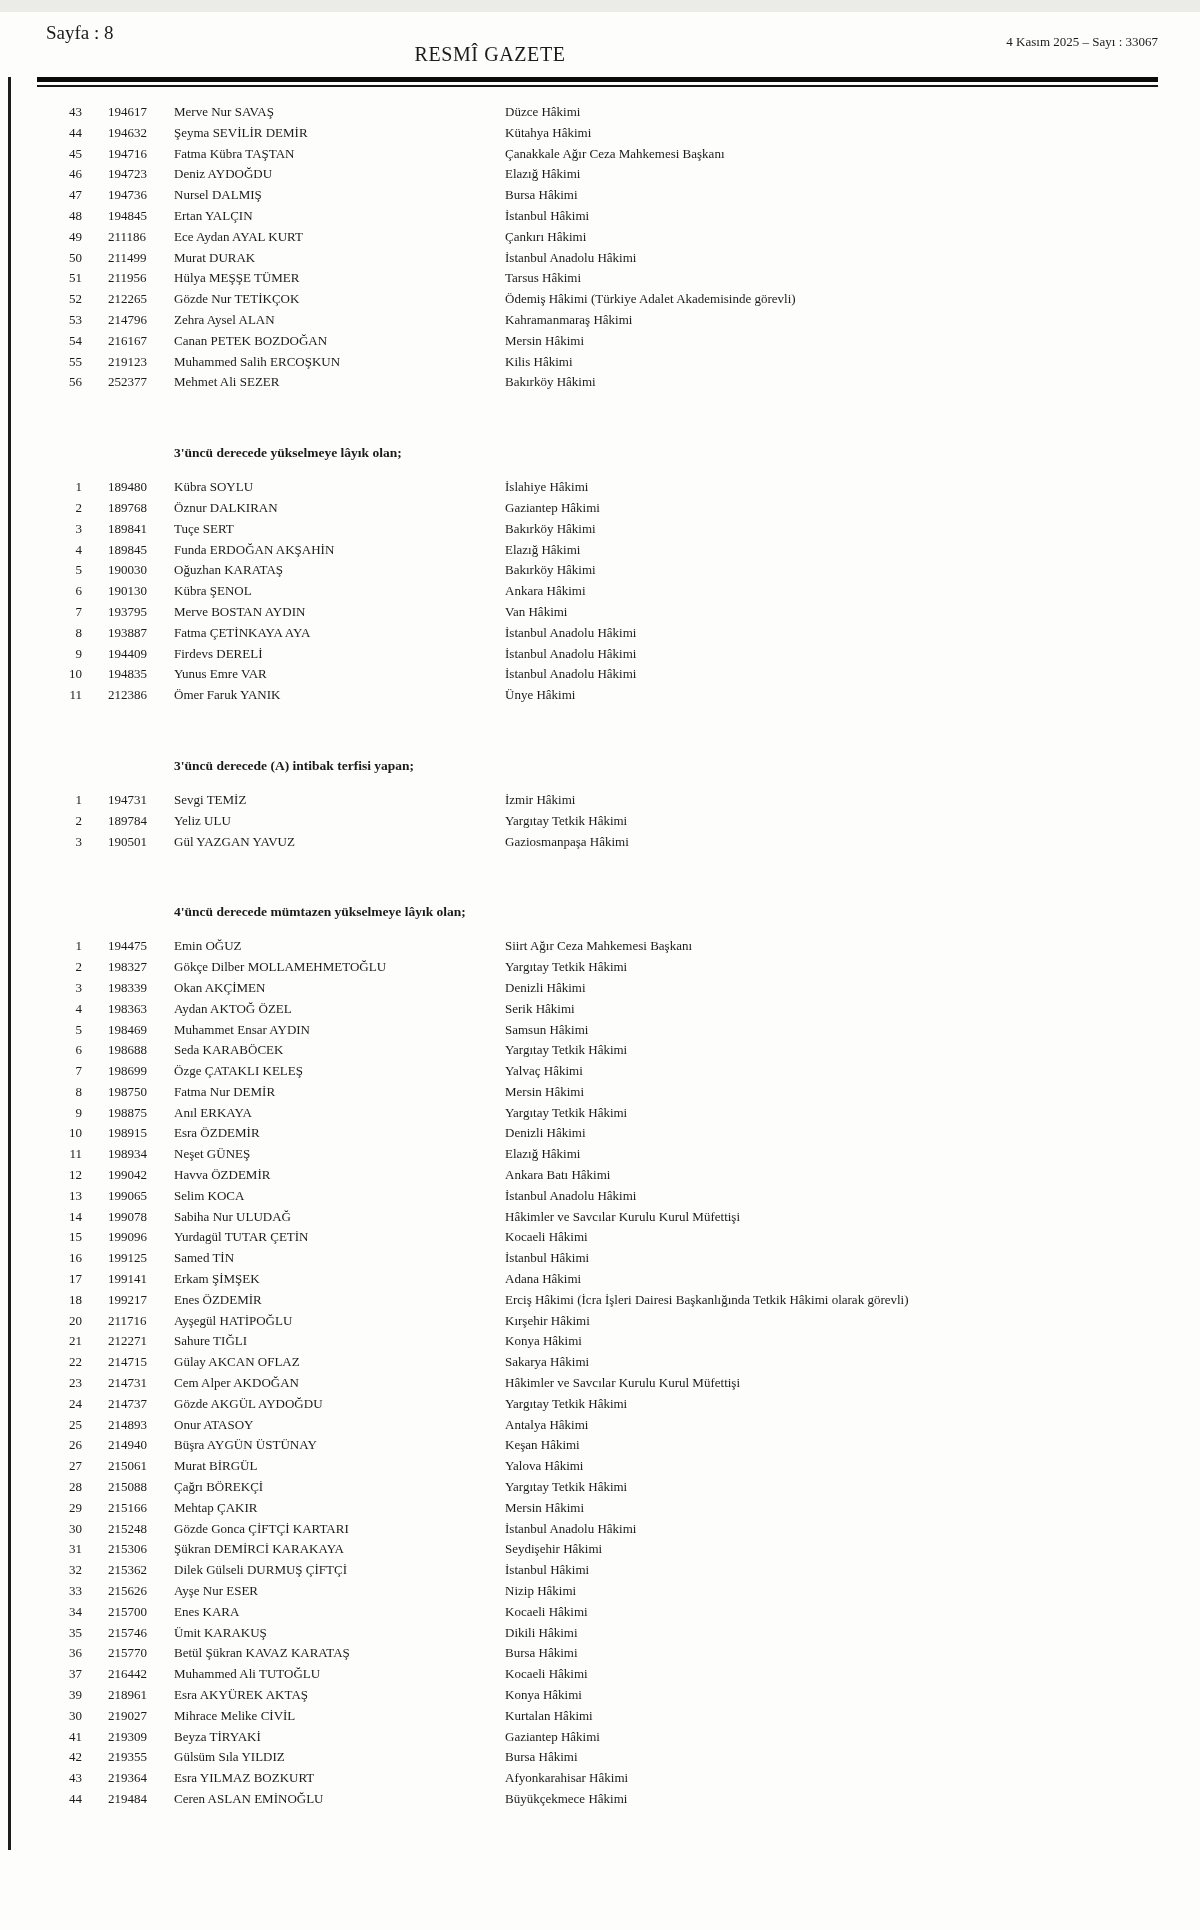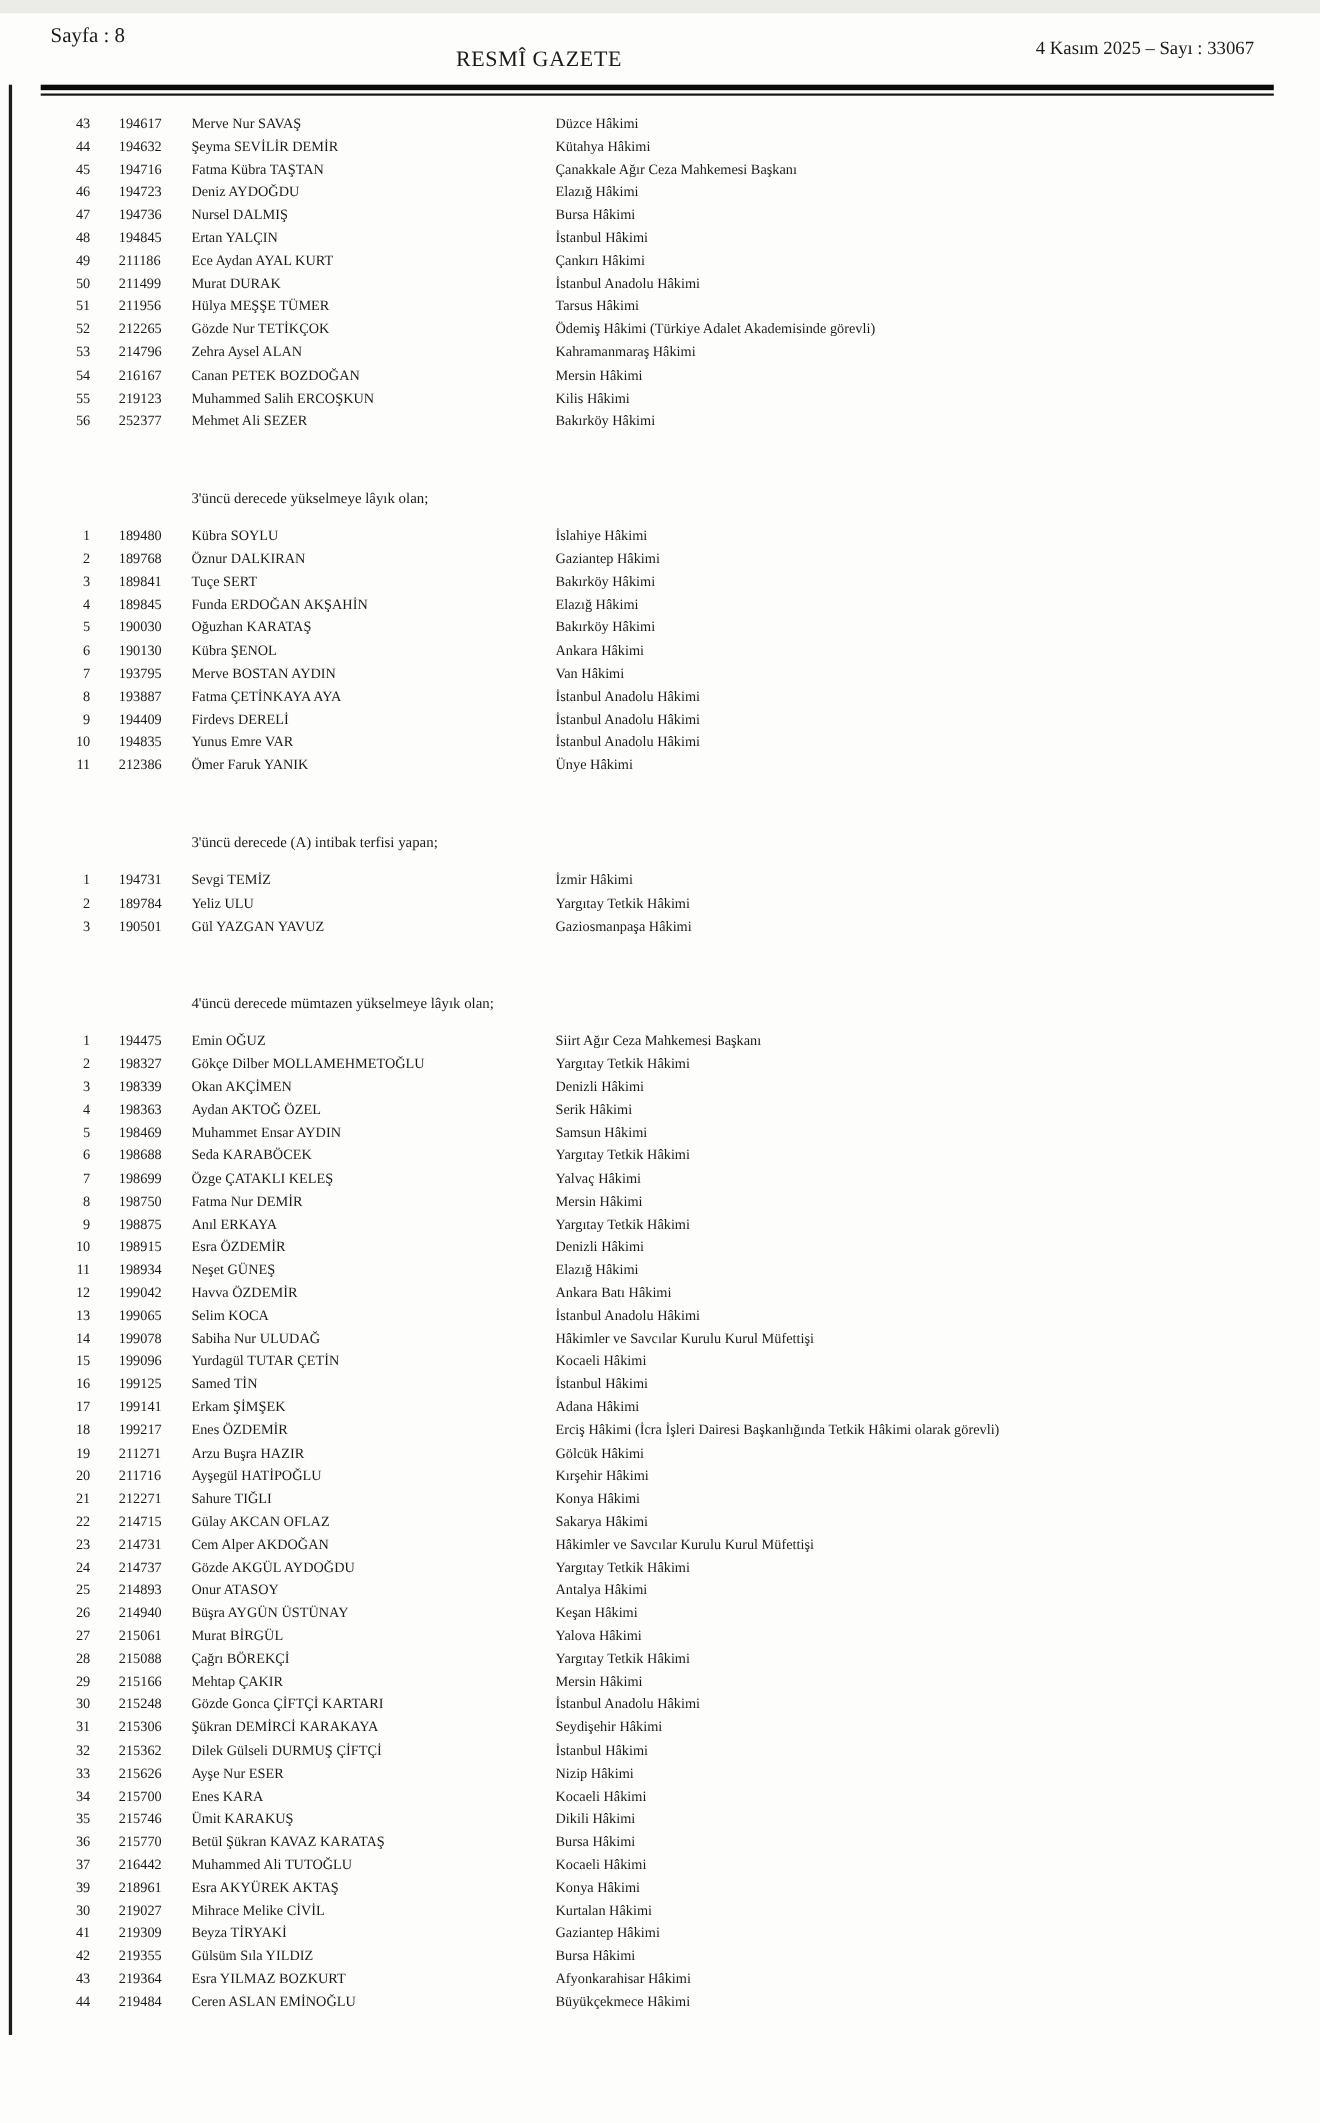--- a/index.html
+++ b/index.html
@@ -5,27 +5,27 @@
   html,body{margin:0;padding:0;}
   body{
     width:1200px;height:1930px;position:relative;overflow:hidden;
     background:#fdfdfc;
     font-family:"Liberation Serif","DejaVu Serif",serif;
     color:#1b1b1b;
   }
   .scan-strip{position:absolute;left:0;top:0;width:1200px;height:12px;background:#ebebe8;}
   .hdr-left{position:absolute;left:46px;top:22px;font-size:19px;white-space:nowrap;}
   .hdr-title{position:absolute;left:0;top:43px;width:980px;text-align:center;font-size:20px;letter-spacing:.6px;white-space:nowrap;}
-  .hdr-right{position:absolute;right:60px;top:34px;font-size:17px;white-space:nowrap;}
+  .hdr-right{position:absolute;right:42px;top:34px;font-size:13px;white-space:nowrap;}
   .rule-thick{position:absolute;left:37px;top:77px;width:1121px;height:5px;background:#0b0b0b;}
   .rule-thin{position:absolute;left:37px;top:85px;width:1121px;height:2px;background:#161616;}
   .margin-line{position:absolute;left:8px;top:77px;width:3px;height:1773px;background:#1c1c1c;}
   .doc{position:absolute;left:0;top:104px;width:1112px;}
   .sec-heading{
-    margin:50px 0 18px 174px;font-weight:normal;font-size:13.5px;white-space:nowrap;
+    margin:50px 0 18px 174px;font-weight:bold;font-size:13.5px;white-space:nowrap;
   }
   .rows{margin:0;}
   .row{position:relative;height:20.8px;font-size:13px;white-space:nowrap;}
   .c-no{position:absolute;left:28px;width:54px;text-align:right;}
   .c-reg{position:absolute;left:108px;}
   .c-name{position:absolute;left:174px;}
   .c-title{position:absolute;left:505px;}
 </style>
 </head>
 <body>
@@ -321,26 +321,20 @@
         <span class="c-name">Erkam ŞİMŞEK</span>
         <span class="c-title">Adana Hâkimi</span>
       </div>
       <div class="row">
         <span class="c-no">18</span>
         <span class="c-reg">199217</span>
         <span class="c-name">Enes ÖZDEMİR</span>
         <span class="c-title">Erciş Hâkimi (İcra İşleri Dairesi Başkanlığında Tetkik Hâkimi olarak görevli)</span>
       </div>
       <div class="row">
-        <span class="c-no">19</span>
-        <span class="c-reg">211271</span>
-        <span class="c-name">Arzu Buşra HAZIR</span>
-        <span class="c-title">Gölcük Hâkimi</span>
-      </div>
-      <div class="row">
         <span class="c-no">20</span>
         <span class="c-reg">211716</span>
         <span class="c-name">Ayşegül HATİPOĞLU</span>
         <span class="c-title">Kırşehir Hâkimi</span>
       </div>
       <div class="row">
         <span class="c-no">21</span>
         <span class="c-reg">212271</span>
         <span class="c-name">Sahure TIĞLI</span>
         <span class="c-title">Konya Hâkimi</span>

